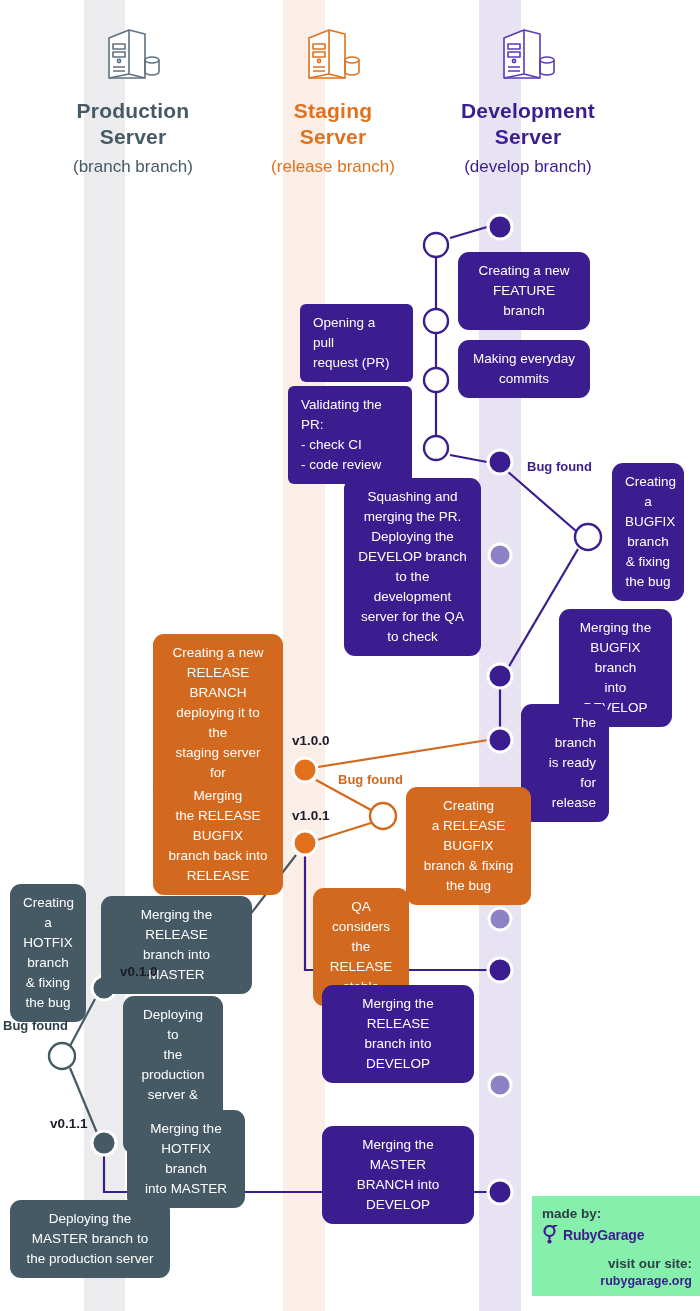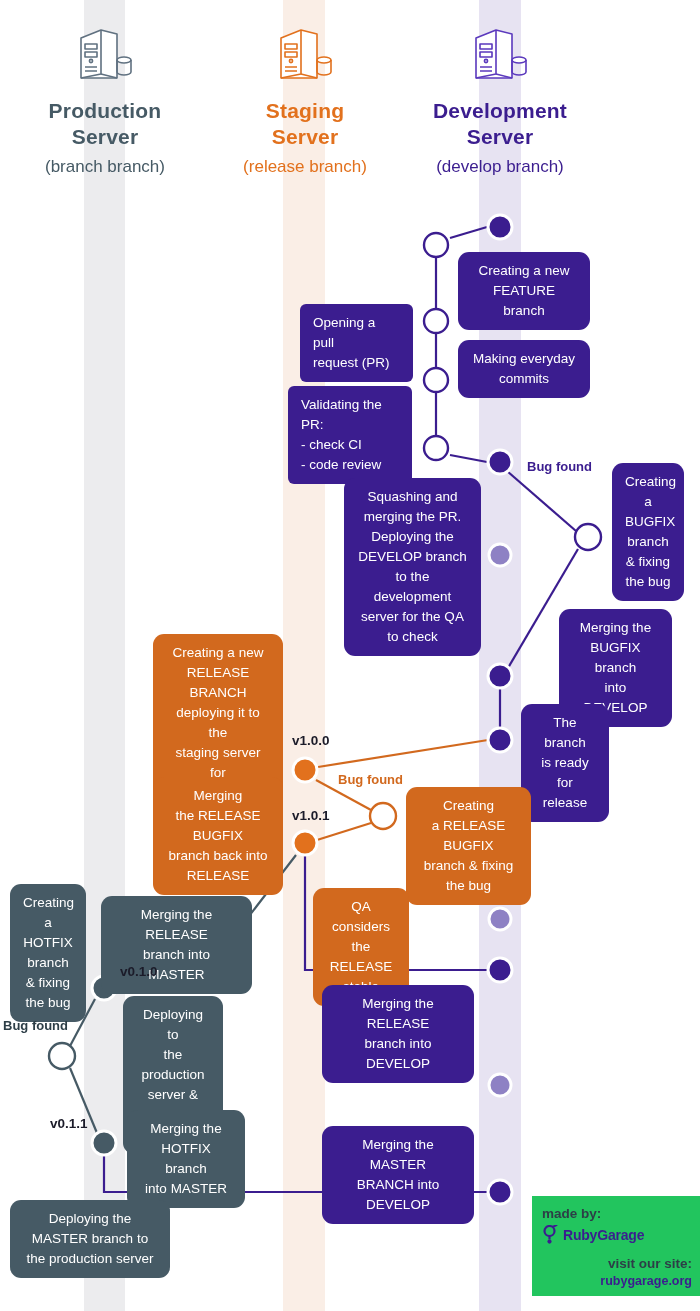--- a/index.html
+++ b/index.html
@@ -21,20 +21,21 @@
   .band-prod{left:84px;width:41px;background:#ececee;}
   .band-stage{left:283px;width:42px;background:#faeee6;}
   .band-dev{left:479px;width:42px;background:#e7e3f2;}
 
   
   .col-head{
     position:absolute;
     top:14px;
     text-align:center;
     width:210px;
+    padding-left:28px;
   }
   .col-prod{left:0px;}
   .col-stage{left:200px;}
   .col-dev{left:395px;}
 
   .server-icon{height:70px;display:flex;align-items:flex-end;justify-content:center;}
   .col-title{
     font-size:21px;
     font-weight:bold;
     line-height:26px;
@@ -87,21 +88,21 @@
     white-space:nowrap;
   }
 
   
   #footer{
     position:absolute;
     left:532px;
     top:1196px;
     width:168px;
     height:100px;
-    background:#22c55e;
+    background:#86efac;
   }
   .made-by{
     position:absolute;left:10px;top:10px;
     font-size:13.5px;font-weight:bold;color:#2d3e47;
   }
   .brand-row{position:absolute;left:10px;top:29px;display:flex;align-items:center;gap:4px;}
   .brand-name{font-size:14px;font-weight:bold;color:#3b1d8f;letter-spacing:-.2px;}
   .visit{
     position:absolute;right:8px;top:60px;
     font-size:13.5px;font-weight:bold;color:#2d3e47;text-align:right;
@@ -273,21 +274,21 @@
   <div class="box b-dev left" style="left:288px;top:386px;width:124px;">Validating the PR:<br>- check CI<br>- code review</div>
 
   <div class="box b-dev" style="left:344px;top:478px;width:137px;">Squashing and<br>merging the PR.<br>Deploying the<br>DEVELOP branch<br>to the development<br>server for the QA<br>to check</div>
 
   <div class="box b-dev" style="left:612px;top:463px;width:72px;">Creating<br>a BUGFIX<br>branch<br>&amp; fixing<br>the bug</div>
 
   <div class="box b-dev" style="left:559px;top:609px;width:113px;">Merging the<br>BUGFIX branch<br>into DEVELOP</div>
 
   <div class="box b-stage" style="left:153px;top:634px;width:130px;">Creating a new<br>RELEASE BRANCH<br>deploying it to the<br>staging server for<br>the QA to test</div>
 
-  <div class="box b-dev" style="left:521px;top:704px;width:88px;">The branch<br>is ready for<br>release</div>
+  <div class="box b-dev" style="left:521px;top:704px;width:88px;text-align:right;">The branch<br>is ready for<br>release</div>
 
   <div class="box b-stage" style="left:406px;top:787px;width:125px;">Creating<br>a RELEASE BUGFIX<br>branch &amp; fixing<br>the bug</div>
 
   <div class="box b-stage" style="left:313px;top:888px;width:96px;">QA considers<br>the RELEASE<br>stable</div>
 
   <div class="box b-stage" style="left:153px;top:777px;width:130px;">Merging<br>the RELEASE BUGFIX<br>branch back into<br>RELEASE</div>
 
   <div class="box b-prod" style="left:10px;top:884px;width:76px;">Creating<br>a HOTFIX<br>branch<br>&amp; fixing<br>the bug</div>
 
   <div class="box b-prod" style="left:101px;top:896px;width:151px;">Merging the RELEASE<br>branch into MASTER</div>

